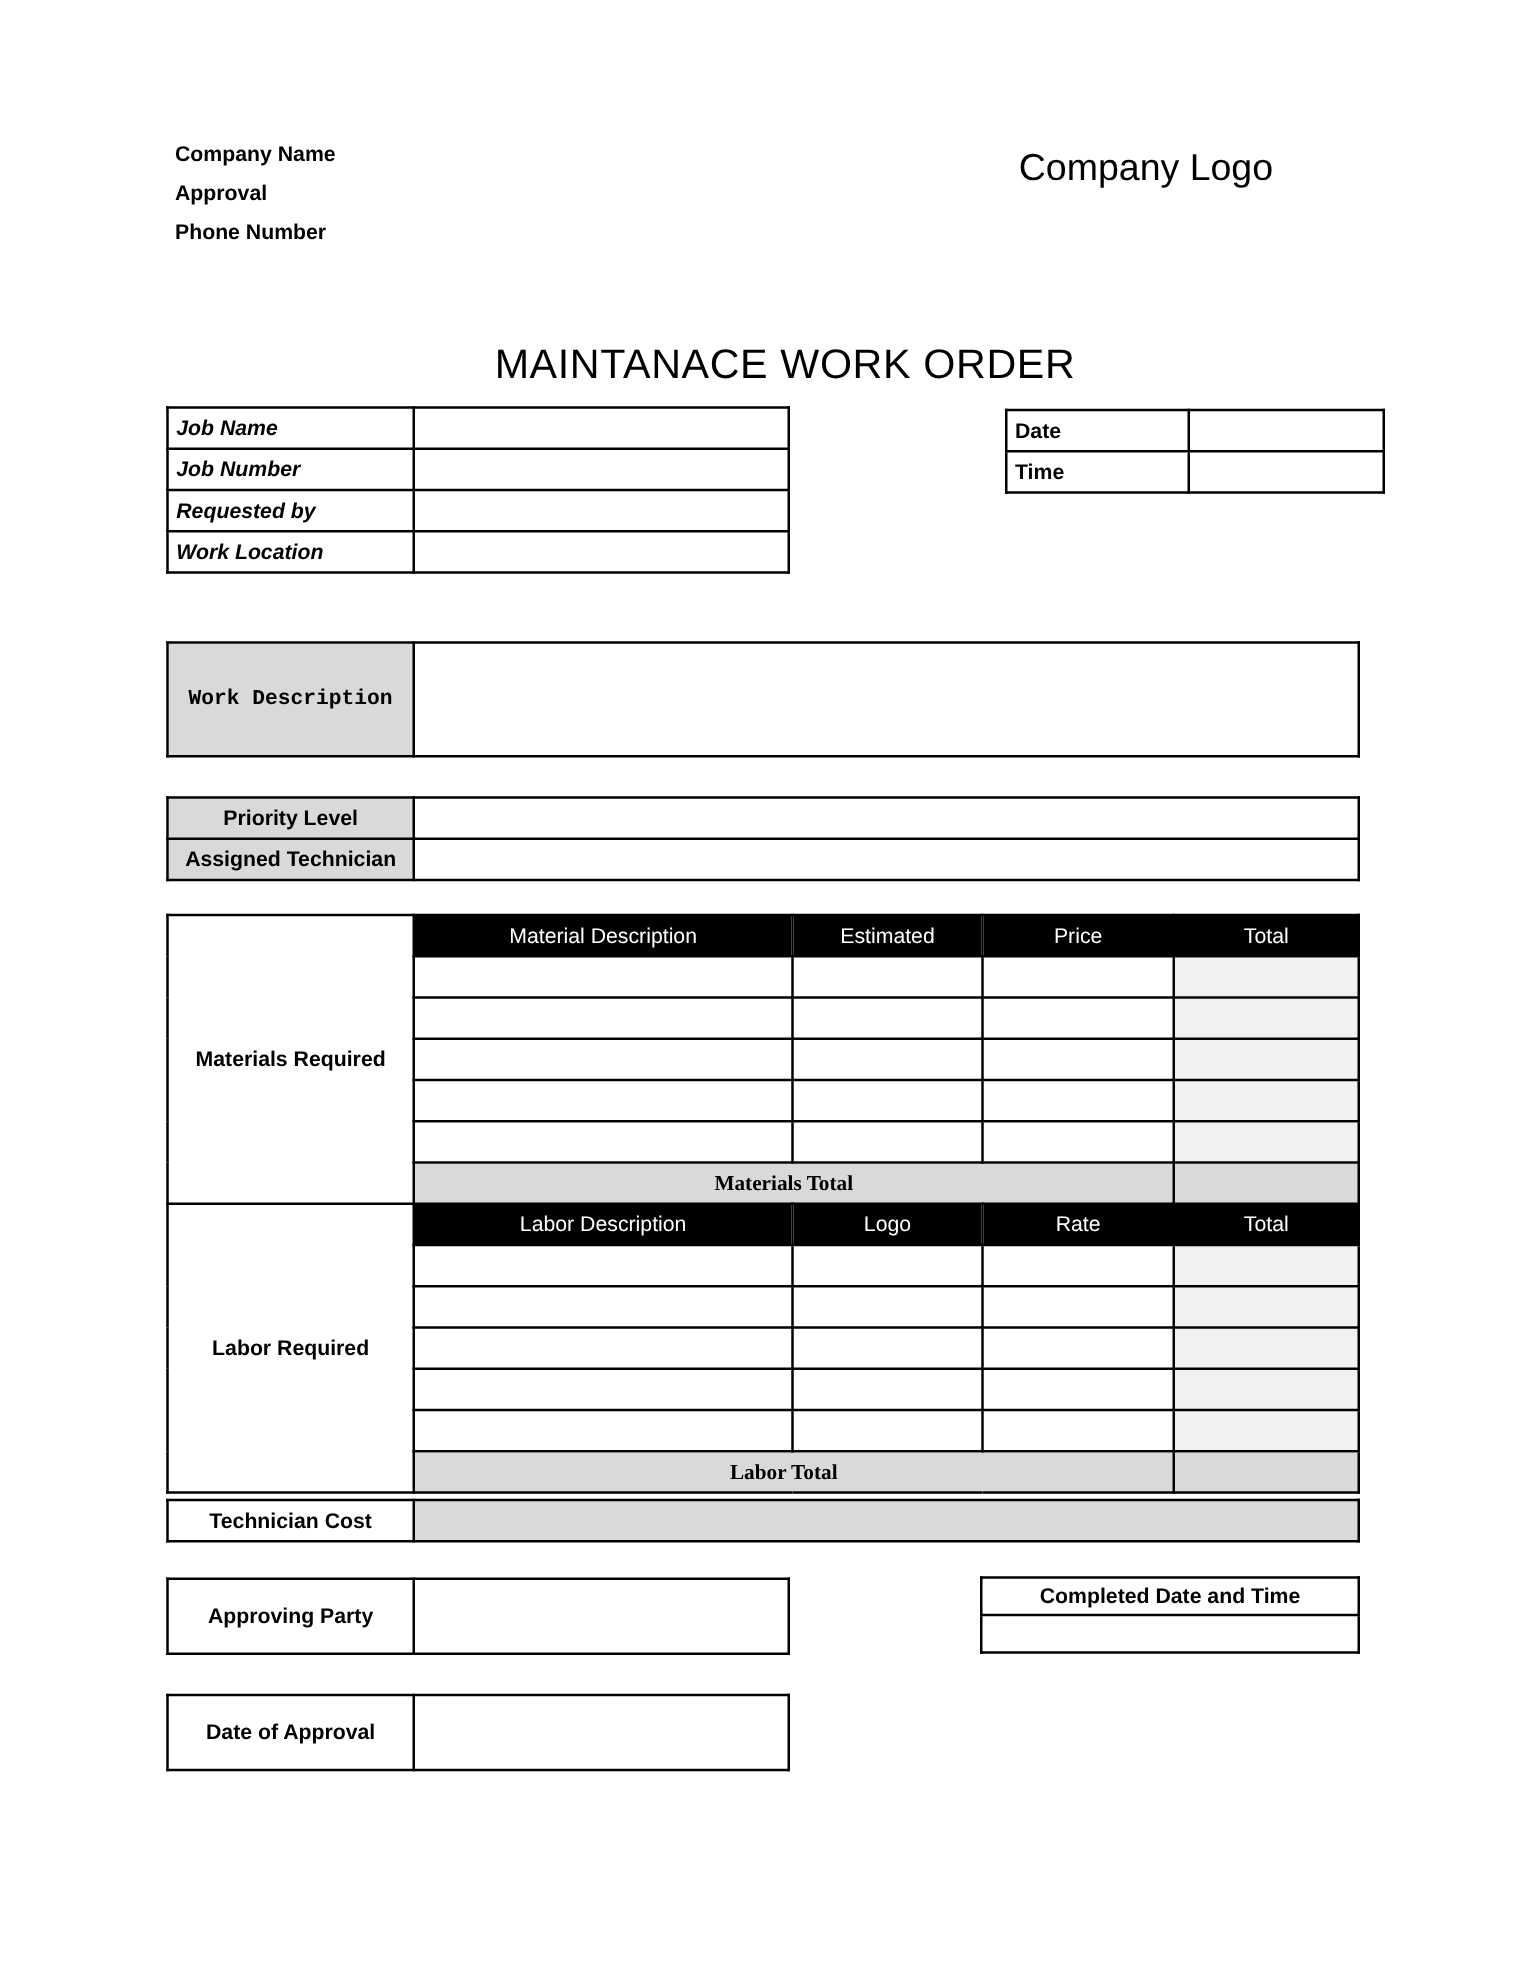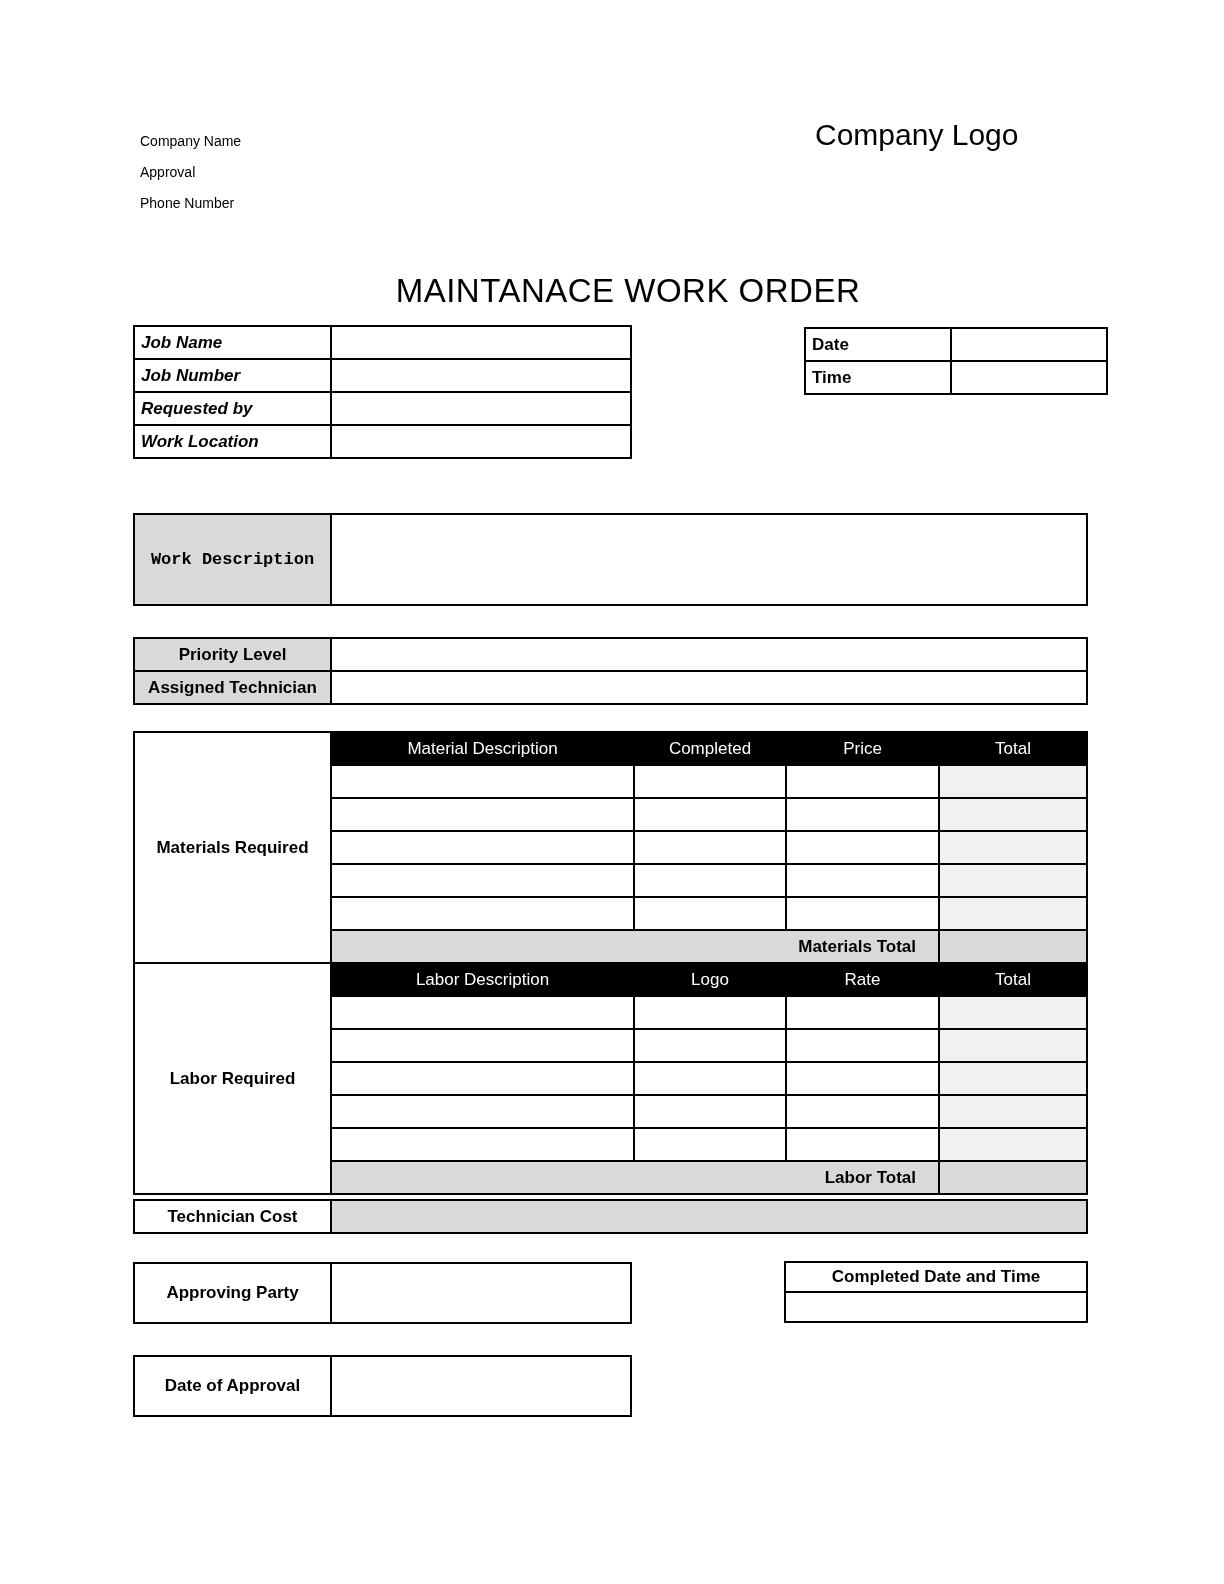--- a/index.html
+++ b/index.html
@@ -8,41 +8,41 @@
     width: 1224px;
     height: 1584px;
     background: #ffffff;
     font-family: "Liberation Sans", sans-serif;
     color: #000000;
     overflow: hidden;
   }
   .abs { position: absolute; }
 
   
-  .company-block { left: 140px; top: 126px; font-size: 14px; line-height: 31px; }
+  .company-block { left: 140px; top: 108px; font-size: 17px; line-height: 31px; font-weight: bold; }
   .company-logo { left: 815px; top: 118px; font-size: 30px; }
   .doc-title {
     left: 0; top: 272px; width: 1256px;
     text-align: center; font-size: 33px; letter-spacing: 0.5px;
   }
 
   
   table { border-collapse: collapse; table-layout: fixed; }
   td, th {
     border: 2px solid #000000;
     height: 29px;
     padding: 1px 6px;
     font-size: 17px;
     vertical-align: middle;
     overflow: hidden;
     background: #ffffff;
   }
   .b { font-weight: 700; }
   .c { text-align: center; }
-  .r { text-align: right; padding-right: 22px; }
+  .r { text-align: center; padding-right: 22px; font-family: Liberation Serif, serif; }
   .gray     { background: #d9d9d9; }
   .lightgray{ background: #f1f1f1; }
   th.black  { background: #000000; color: #ffffff; font-weight: 400; text-align: center; }
 
   .tall td { height: 56px; }
   .desc td { height: 87px; font-family: Liberation Mono, monospace; }
   .short td { height: 26px; }
 
   
   .job-table        { left: 133px; top: 325px; font-style: italic; }
@@ -147,21 +147,21 @@
         <col style="width:303px">
         <col style="width:152px">
       <col style="width:153px">
         <col style="width:148px">
     </colgroup>
 
     <tbody>
         <tr>
       <td rowspan="7" class="b c">Materials Required</td>
       <th class="black">Material Description</th>
-      <th class="black">Completed</th>
+      <th class="black">Estimated</th>
       <th class="black">Price</th>
       <th class="black">Total</th>
     </tr>
     <tr>
       <td></td>
       <td></td>
       <td></td>
       <td class="lightgray"></td>
     </tr>
     <tr>

